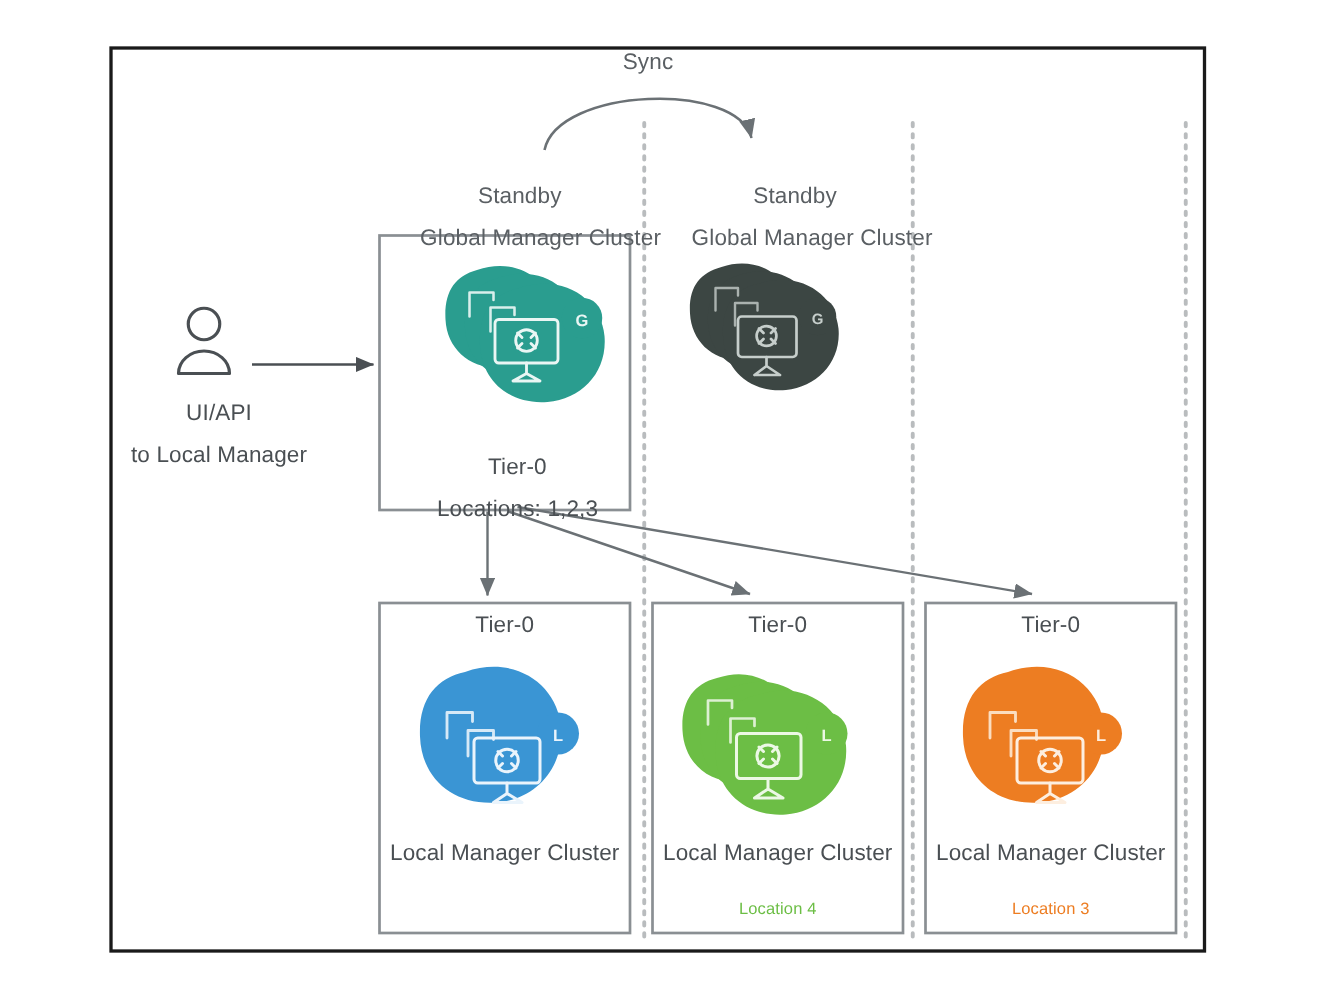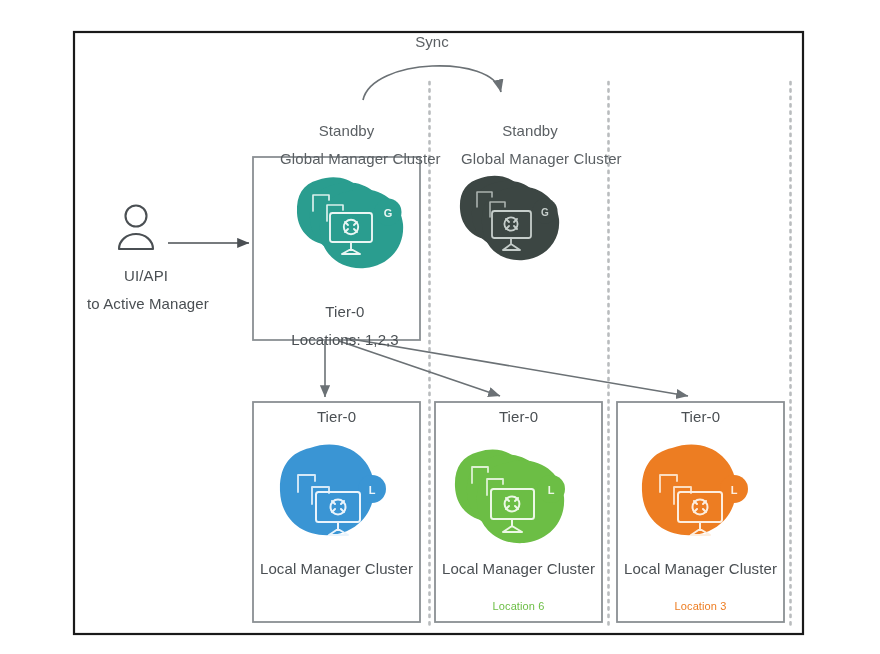--- a/index.html
+++ b/index.html
@@ -164,27 +164,27 @@
     <span>Global Manager Cluster</span>
   </div>
 
   <div class="txt dark" style="left:258px;top:291px;width:157px;">
     <span>Tier-0</span><br>
     <span>Locations: 1,2,3</span>
   </div>
 
   <div class="txt dark" style="left:70px;top:255px;width:135px;">
     <span>UI/API</span><br>
-    <span>to Active Manager</span>
+    <span>to Local Manager</span>
   </div>
 
   <div class="txt dark" style="left:253px;top:410px;width:167px;">Tier-0</div>
   <div class="txt dark" style="left:253px;top:562px;width:167px;">Local Manager Cluster</div>
 
   <div class="txt dark" style="left:435px;top:410px;width:167px;">Tier-0</div>
   <div class="txt dark" style="left:435px;top:562px;width:167px;">Local Manager Cluster</div>
-  <div class="txt loc" style="left:435px;top:599px;width:167px;color:#6cbe45;">Location 6</div>
+  <div class="txt loc" style="left:435px;top:599px;width:167px;color:#6cbe45;">Location 4</div>
 
   <div class="txt dark" style="left:617px;top:410px;width:167px;">Tier-0</div>
   <div class="txt dark" style="left:617px;top:562px;width:167px;">Local Manager Cluster</div>
   <div class="txt loc" style="left:617px;top:599px;width:167px;color:#ed7d22;">Location 3</div>
 
 </div>
 
 </body></html>

